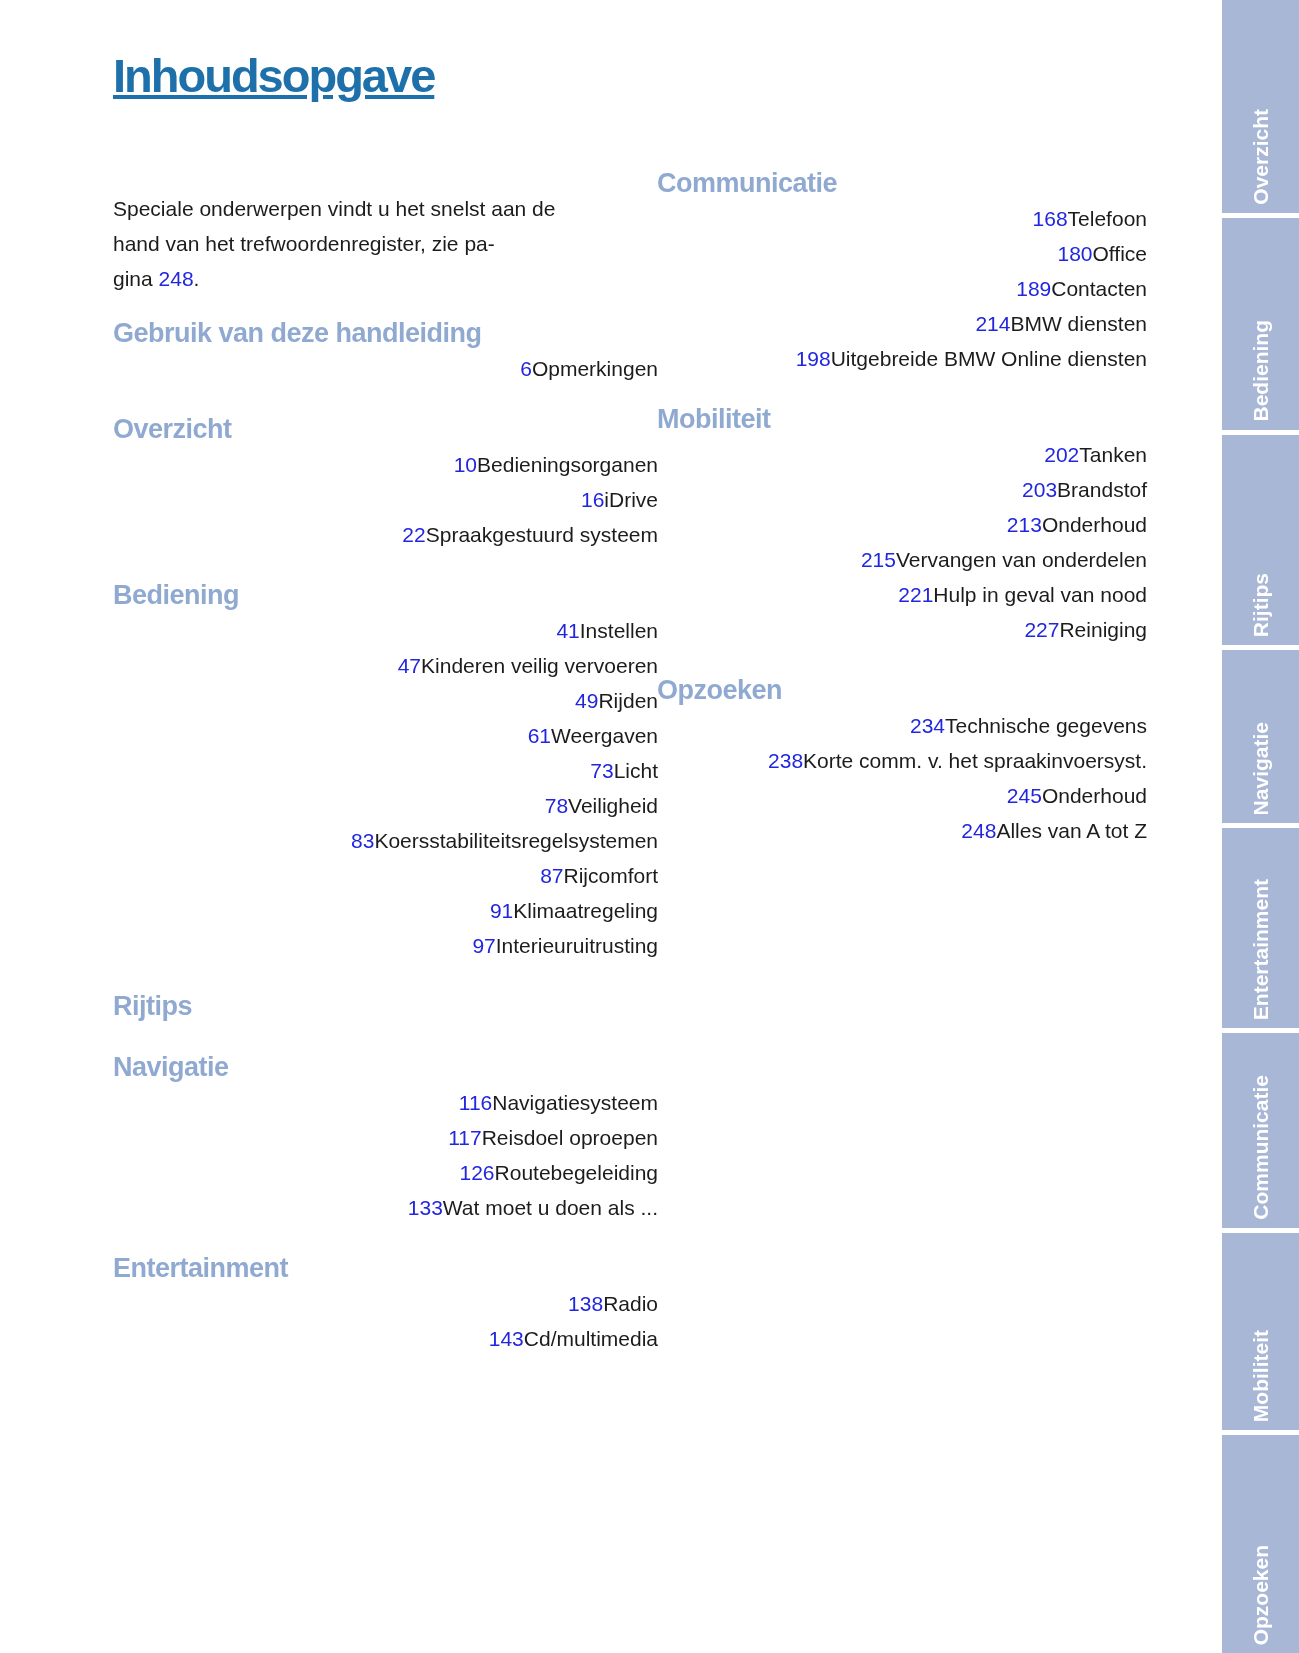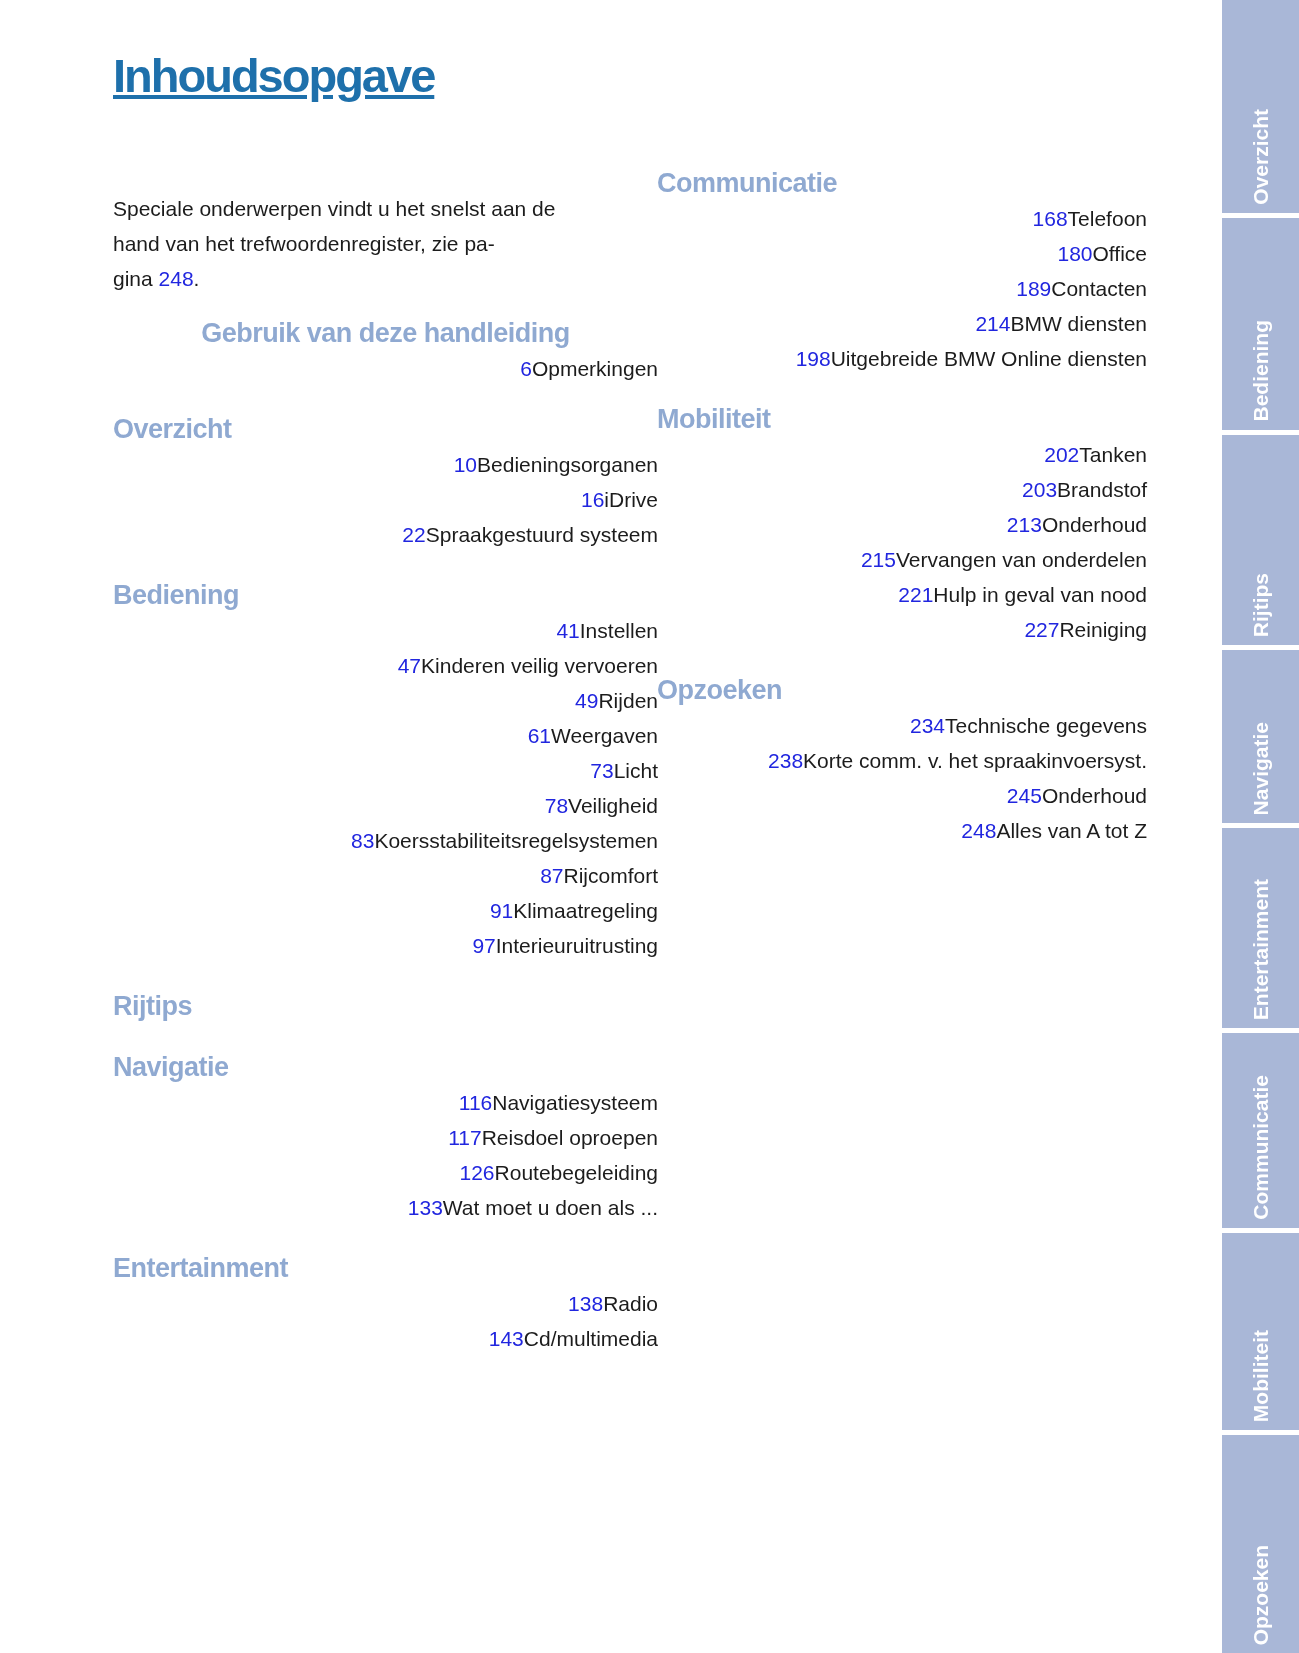--- a/index.html
+++ b/index.html
@@ -37,21 +37,21 @@
 
   .toc-section .heading {
     margin: 26px 0 0 0;
     font-size: 27px;
     font-weight: bold;
     letter-spacing: -0.5px;
     line-height: 35px;
     color: #8fa9d1;
     white-space: nowrap;
   }
-  .col-left .toc-section.first .heading { margin-top: 20px; text-align: center; }
+  .col-left .toc-section.first .heading { margin-top: 20px; }
   .col-right .toc-section.first .heading { margin-top: 0; }
 
   .entry {
     font-size: 21px;
     line-height: 35px;
     white-space: nowrap;
     cursor: default;
     text-align: right;
   }
   .entry .num {

